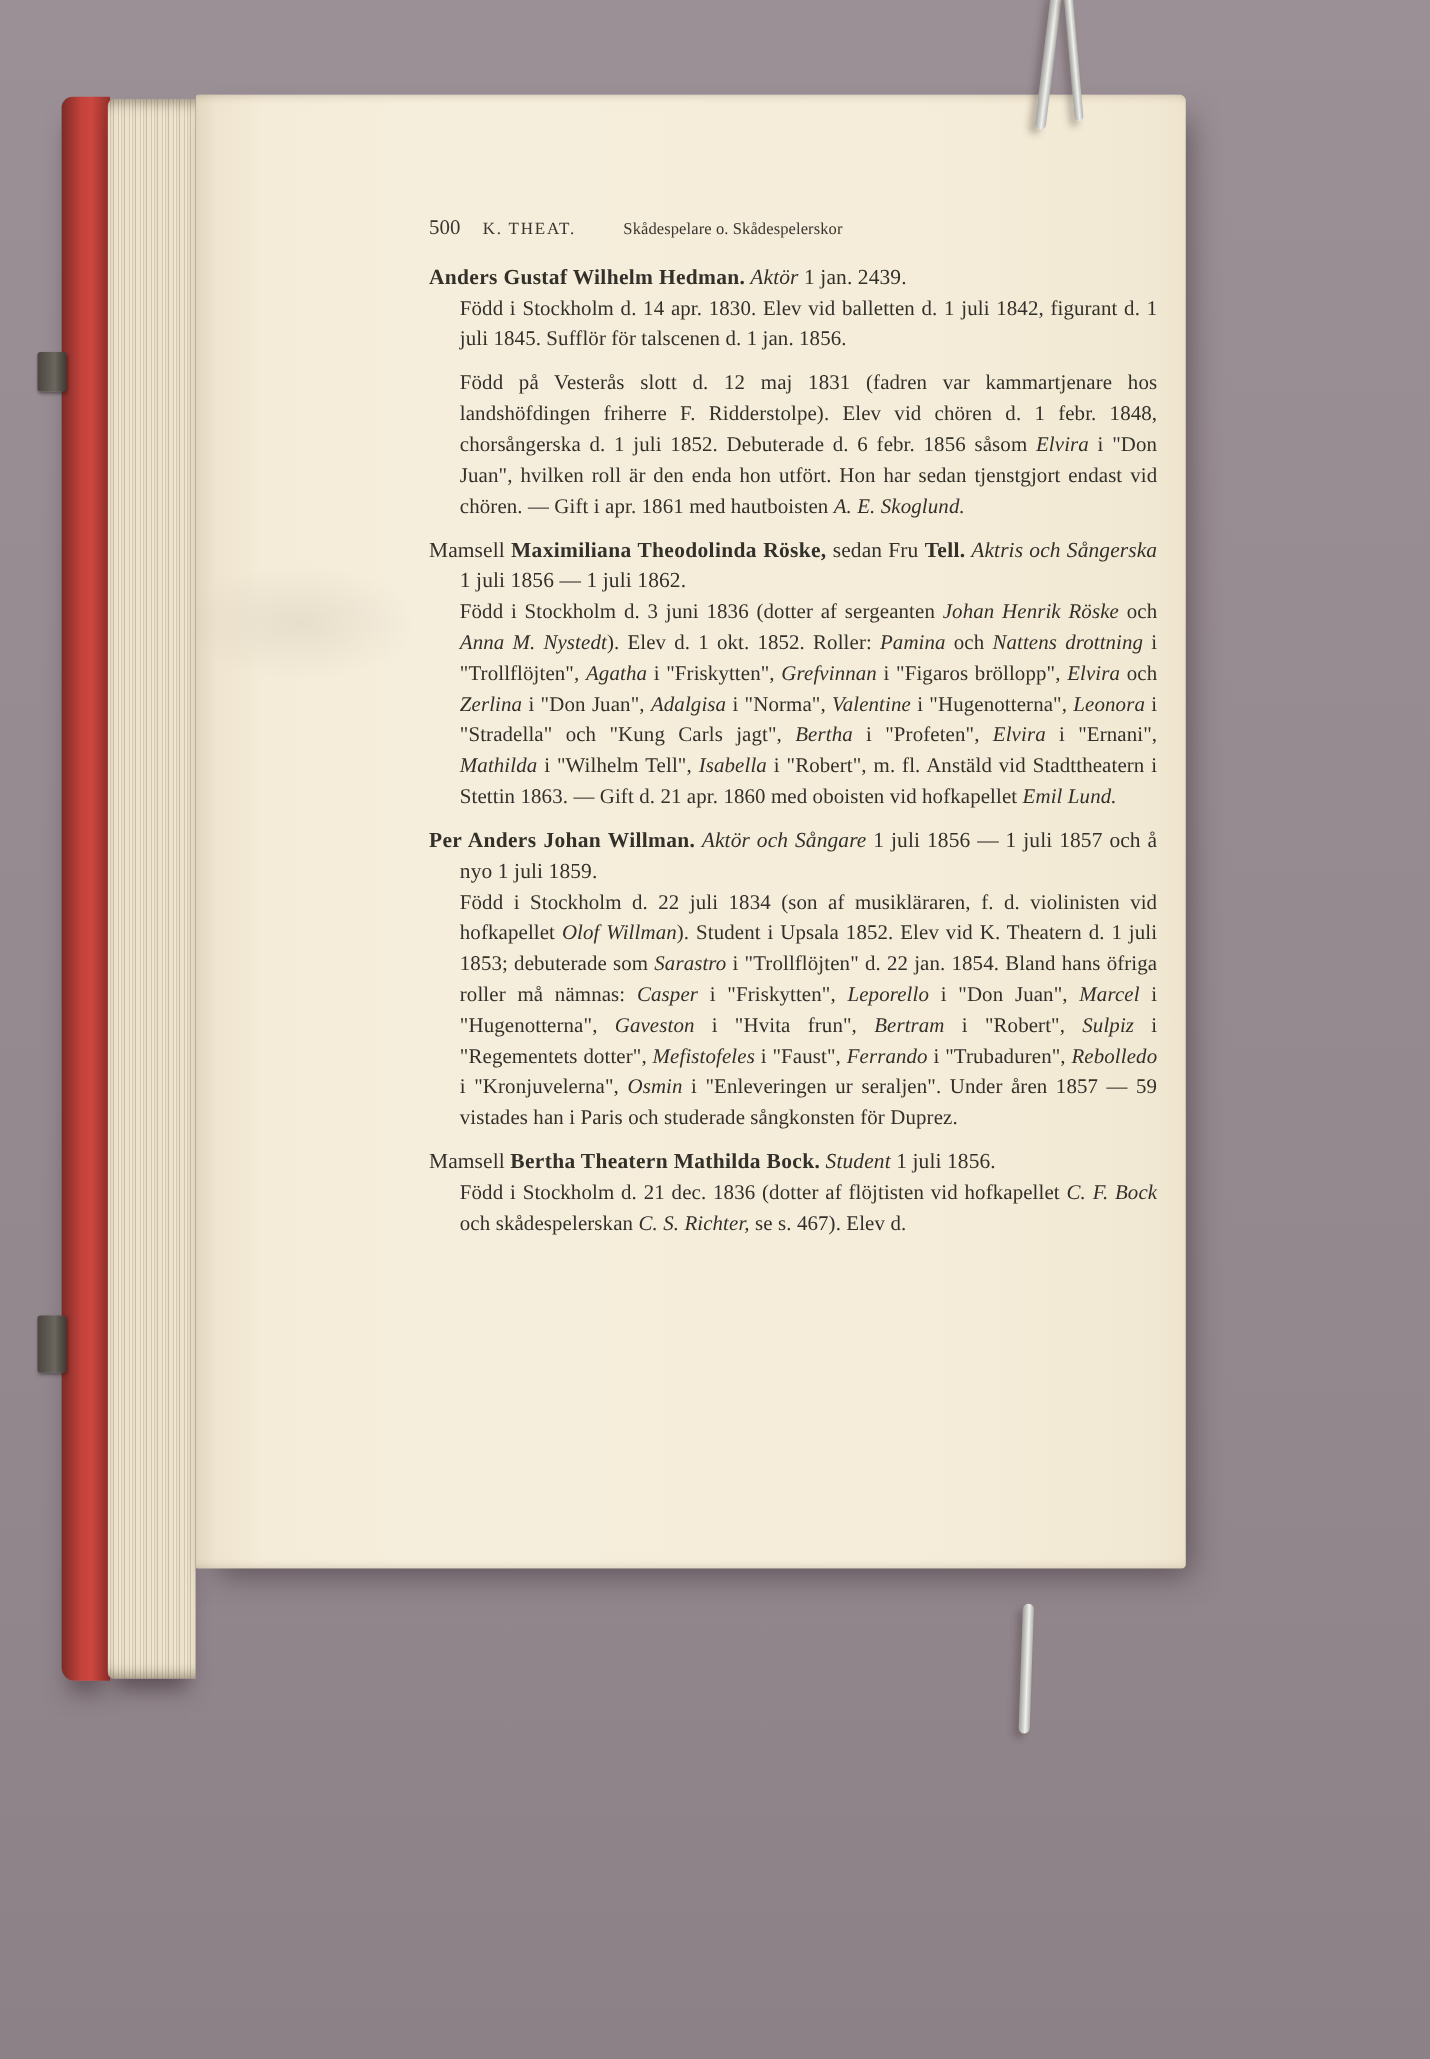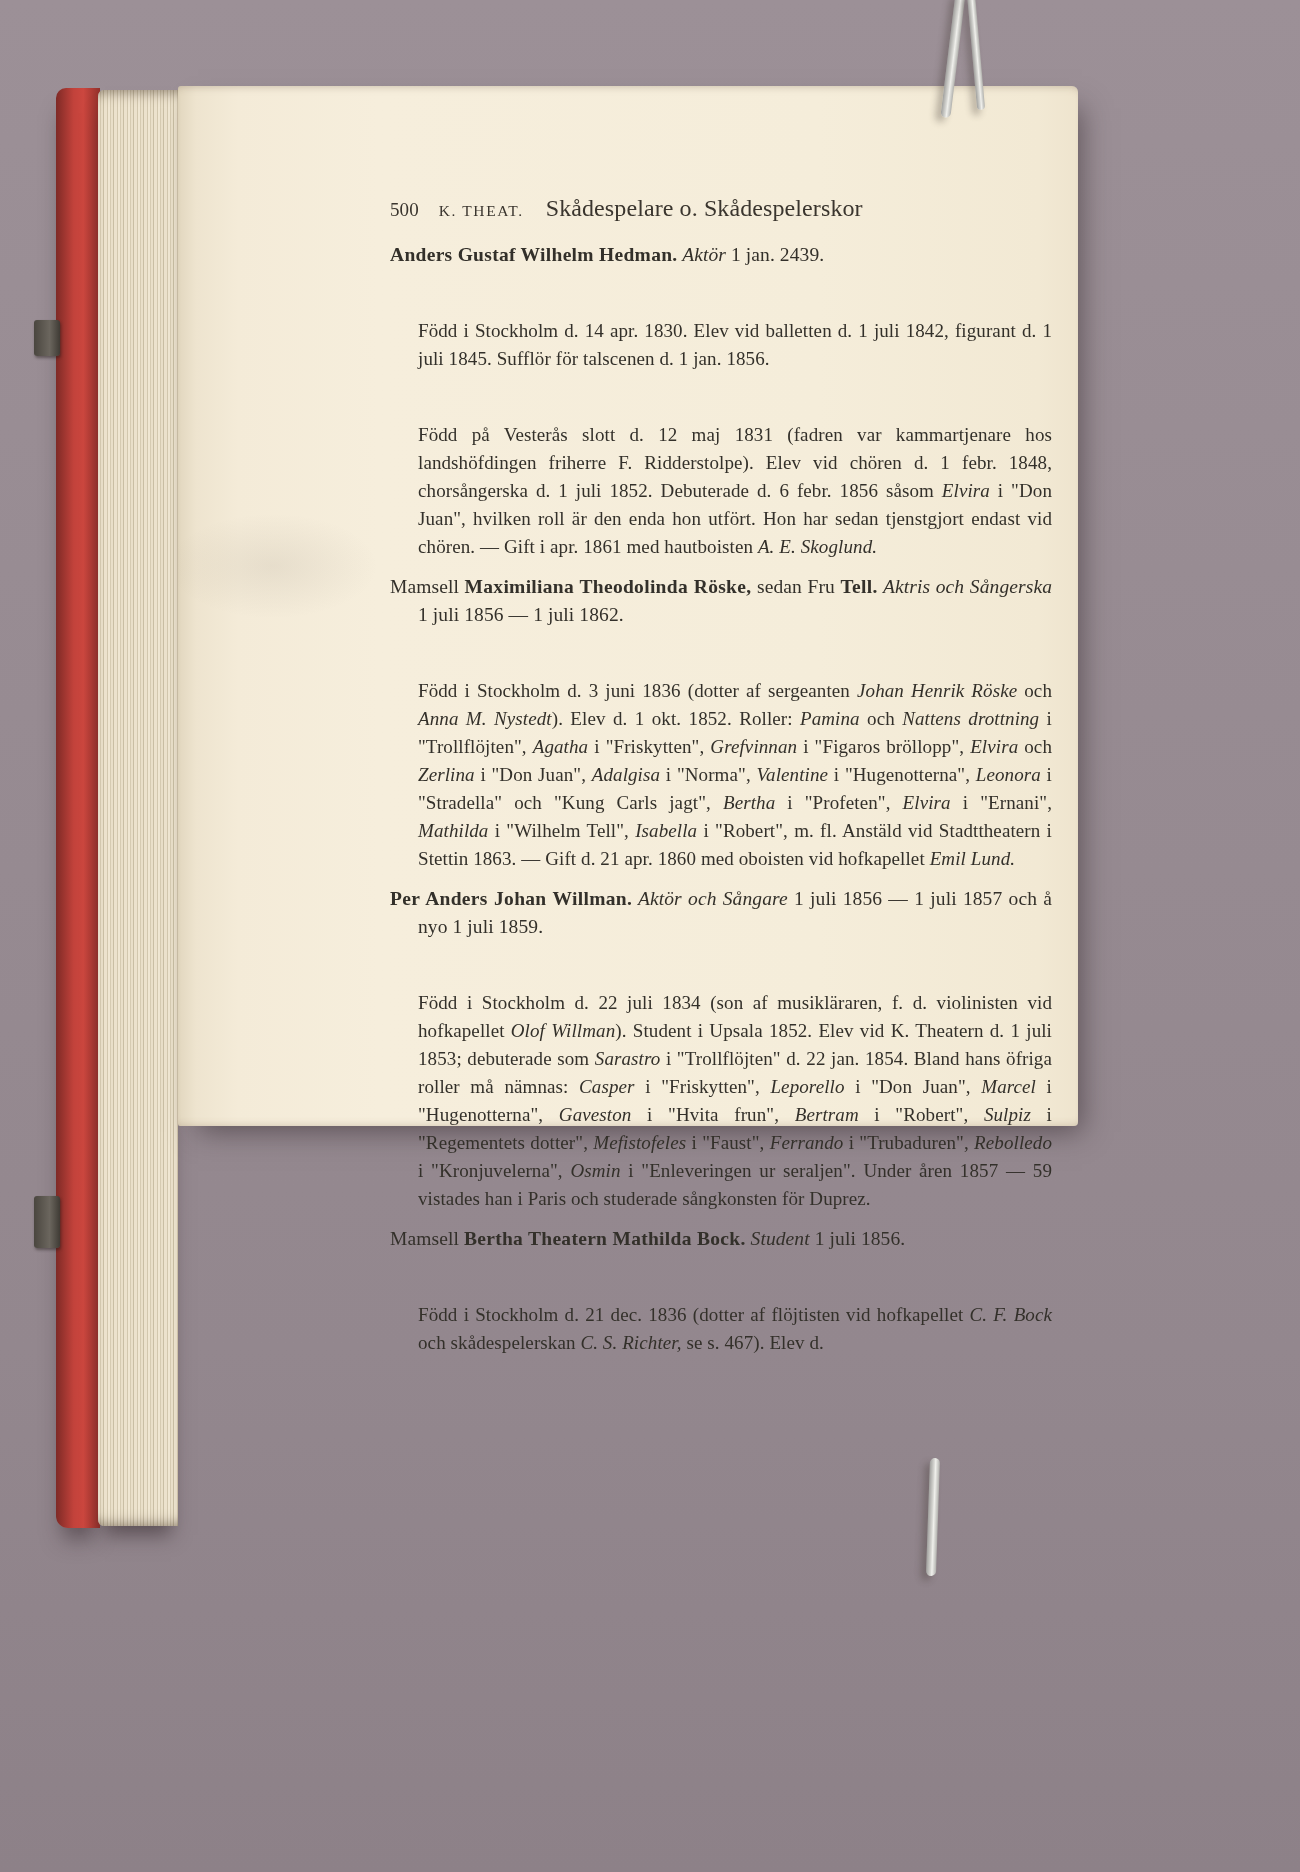--- a/index.html
+++ b/index.html
@@ -40,21 +40,21 @@
     position:absolute;
     background:linear-gradient(90deg,#4a463f,#6b665e 60%,#3f3b35);
     border-radius:3px;
     box-shadow:1px 2px 3px rgba(30,25,22,.45);
   }
   .clip-1 { left:34px; top:320px; width:26px; height:36px; }
   .clip-2 { left:34px; top:1196px; width:26px; height:52px; }
 
   
   .page {
-    position:absolute; left:178px; top:86px; width:900px; height:1040px;
+    position:absolute; left:178px; top:86px; width:900px; height:1340px;
     background:
       radial-gradient(ellipse 150px 75px at 95px 480px, rgba(108,96,84,.10), rgba(108,96,84,0) 70%),
       linear-gradient(90deg,#e2d7bf 0, #eee4cf 18px, #f4ebd8 60px, #f6eedc 200px,
                       #f5edda 640px, #f2e9d4 860px, #eee4ce 100%),
       var(--page-paper,#f4ecd9);
     border-radius:3px 6px 4px 2px;
     box-shadow:
       inset 0 7px 9px -7px rgba(120,100,80,.4),
       inset 0 -7px 9px -7px rgba(120,100,80,.3),
       12px 14px 26px -8px rgba(42,32,36,.5);
@@ -75,28 +75,28 @@
     position:absolute; left:212px; top:108px; width:662px;
     color:var(--ink,#33302a);
     font-size:19px; line-height:28px; letter-spacing:.1px;
   }
   .page-header {
     display:flex; align-items:baseline; gap:20px;
     margin-bottom:16px; color:#3a352e;
   }
   .pnum   { font-size:19px; }
   .ksig   { font-size:15.5px; letter-spacing:1.6px; }
-  .htitle { font-size:24px; margin-left:2px; }
+  .htitle { font-size:15px; margin-left:23px; }
 
   .entry { margin-top:12px; }
   .entry p.heading {
     font-size:19.5px; text-align:justify;
     padding-left:28px; text-indent:-28px;
   }
-  .entry p.body { margin-left:28px; text-align:justify;margin-top:48px; }
+  .entry p.body { margin-left:28px; text-align:justify; }
   .seg-b { font-weight:700; letter-spacing:.3px; }
   .seg-i { font-style:italic; }
   .seg-r { font-style:normal; font-weight:400; }
 </style>
 </head>
 <body>
 
 <div class="scene">
 
   <div class="cover"></div>

